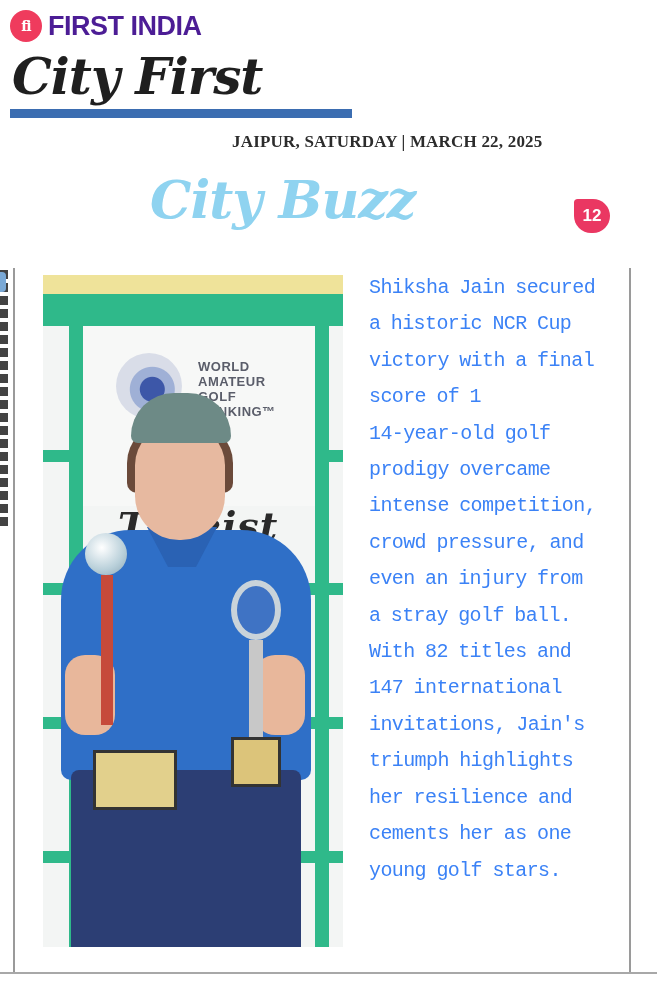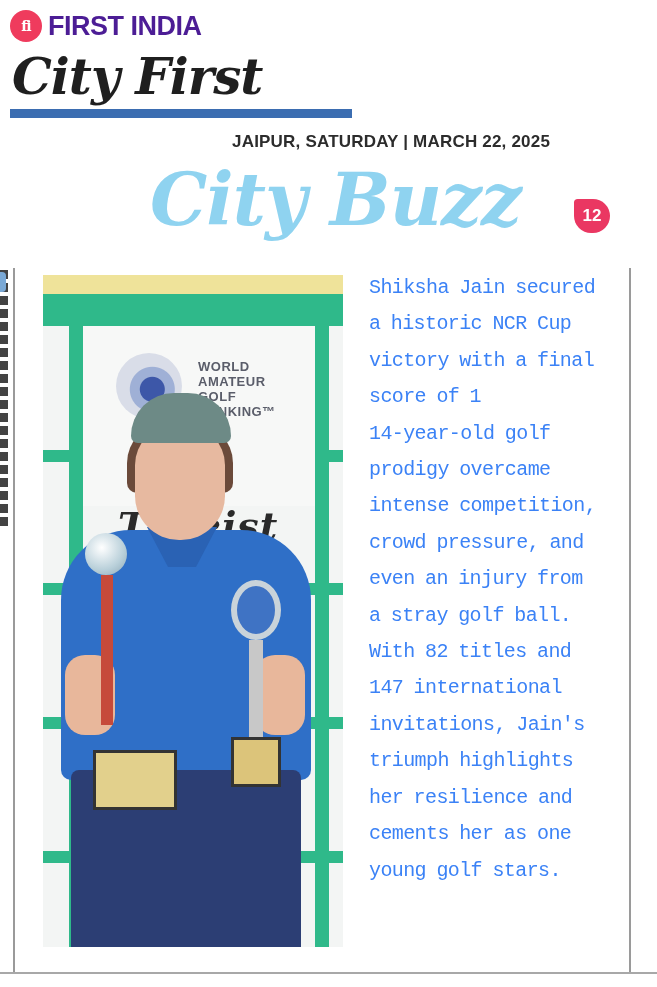--- a/index.html
+++ b/index.html
@@ -14,26 +14,26 @@
              display: flex; align-items: center; justify-content: center; letter-spacing: -1px; }
   .fi-name { margin-left: 6px; font-family: "Liberation Sans", sans-serif; font-weight: 900;
              font-size: 27px; color: #4c1d95; letter-spacing: -0.5px; font-weight: bold; }
   .cityfirst { position: relative; margin-top: 2px; height: 70px; }
   .cityfirst-text { font-family: "DejaVu Serif", serif; font-style: italic; font-weight: bold;
                     font-size: 50px; color: #1f1f1f; letter-spacing: -1px; line-height: 62px;
                     position: absolute; left: 2px; top: 0; }
   .blue-bar { position: absolute; left: 0; width: 342px; height: 9px; background: #3b6db1; top: 63px; }
 
   
-  .dateline { position: absolute; left: 232px; top: 132px; font-family: Liberation Sans, sans-serif;
+  .dateline { position: absolute; left: 232px; top: 132px; font-family: Liberation Serif, serif;
               font-weight: bold; font-size: 17px; color: #2c2c2c; letter-spacing: 0.2px; }
 
   
   .section-title { position: absolute; left: 150px; top: 150px; font-family: "DejaVu Serif", serif;
-                   font-style: italic; font-weight: bold; font-size: 72px; color: #8fd3f0;
+                   font-style: italic; font-weight: bold; font-size: 52px; color: #8fd3f0;
                    letter-spacing: -1px; line-height: 100px; }
   .page-badge { position: absolute; left: 574px; top: 199px; width: 36px; height: 34px;
                 background: #ea3762; color: #fff; font-weight: bold; font-size: 17px;
                 border-radius: 4px 18px 18px 18px; display: flex; align-items: center; justify-content: center; }
 
   
   .rule-left { position: absolute; left: 13px; top: 268px; width: 2px; height: 706px; background: #9a9a9a; }
   .rule-right { position: absolute; left: 629px; top: 268px; width: 2px; height: 706px; background: #9a9a9a; }
   .rule-bottom { position: absolute; left: 0; top: 972px; width: 657px; height: 2px; background: #a8a8a8; }
   .left-strip { position: absolute; left: 0; top: 270px; width: 8px; height: 260px;

